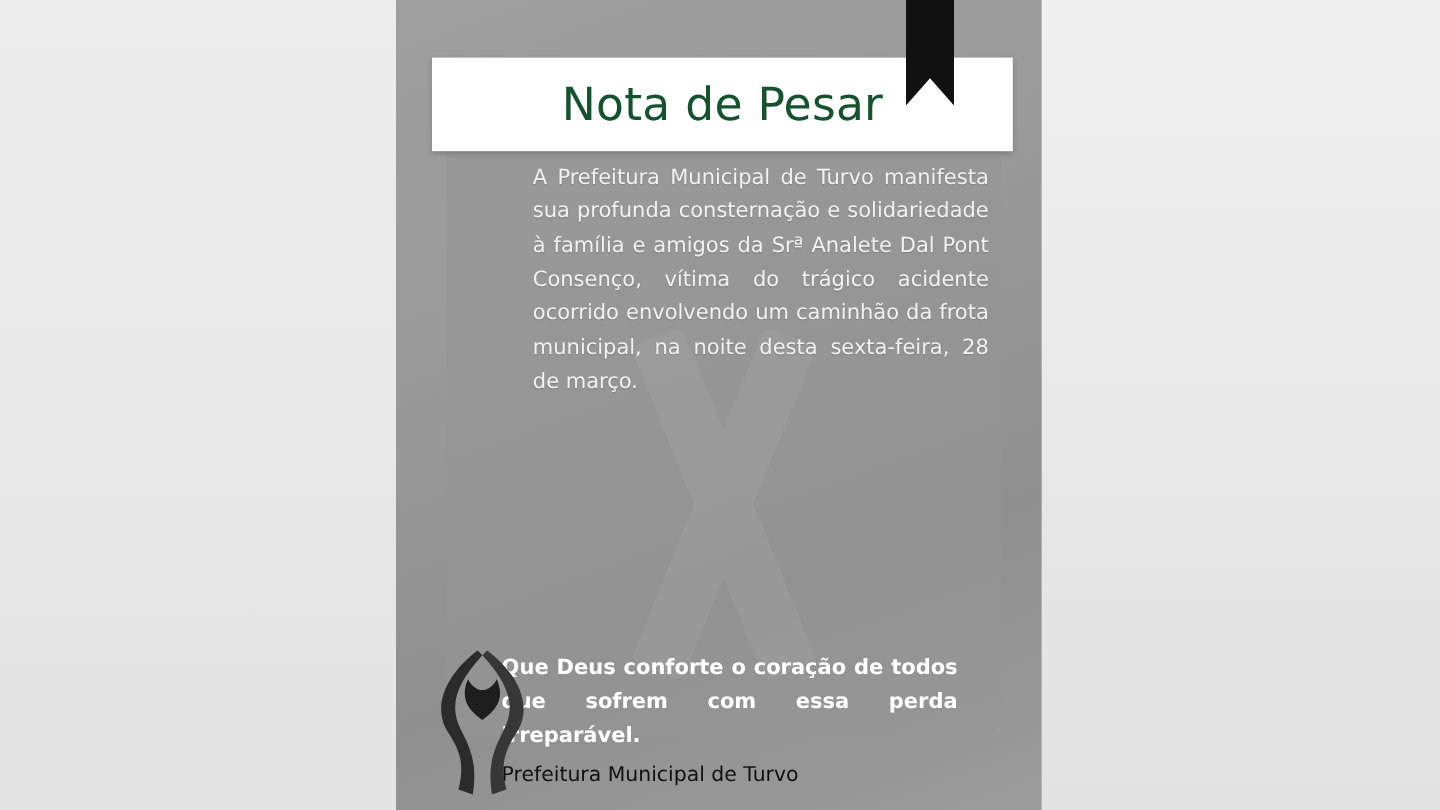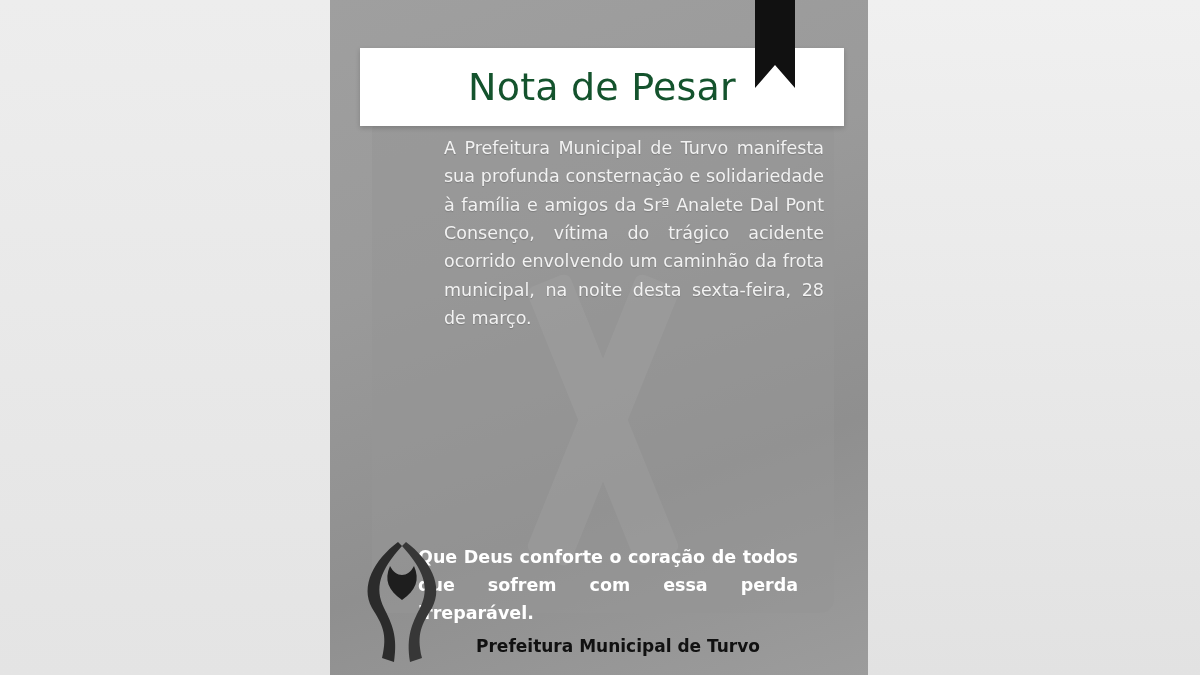--- a/index.html
+++ b/index.html
@@ -147,24 +147,23 @@
     font-family: "DejaVu Sans", sans-serif;
   }
   .closing p { margin: 0; }
 
   
   .signature {
     position: absolute;
     left: 88px;
     top: 636px;
     width: 400px;
-    text-align: center;
     color: #111111;
     font-size: 17px;
-    font-weight: 700;
+    font-weight: 400;
     z-index: 6;
     font-family: "DejaVu Sans", sans-serif;
   }
 
   
   .ribbon {
     position: absolute;
     left: 24px;
     top: 536px;
     width: 96px;

